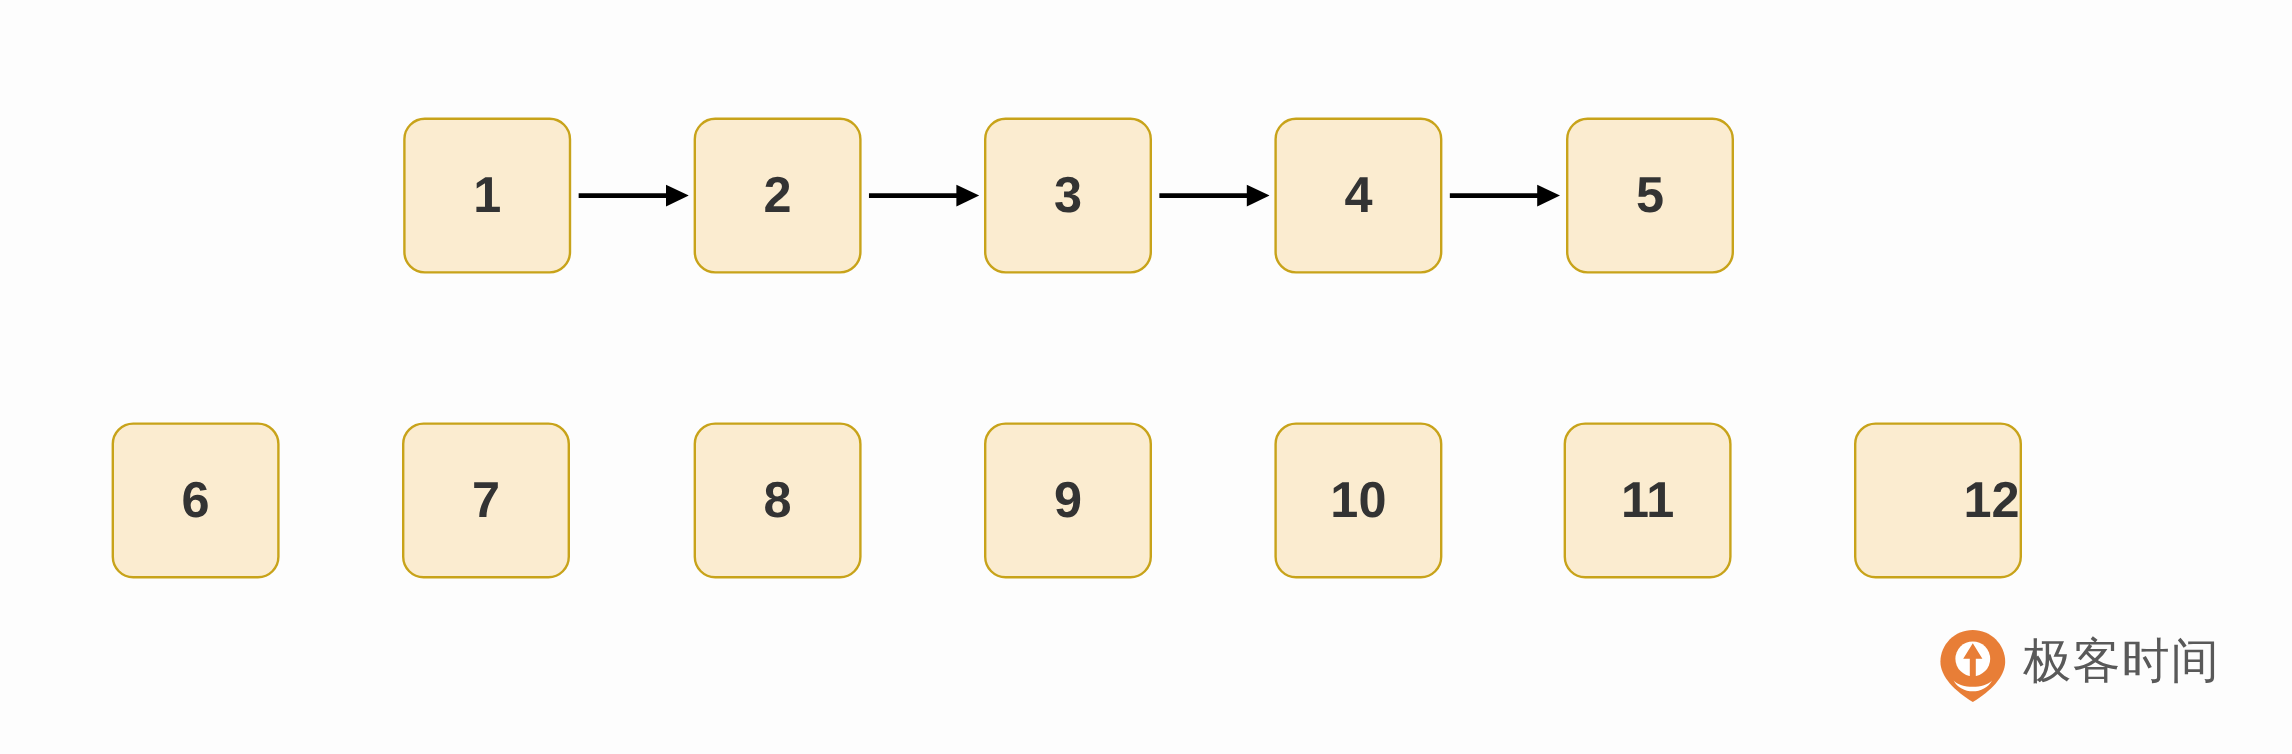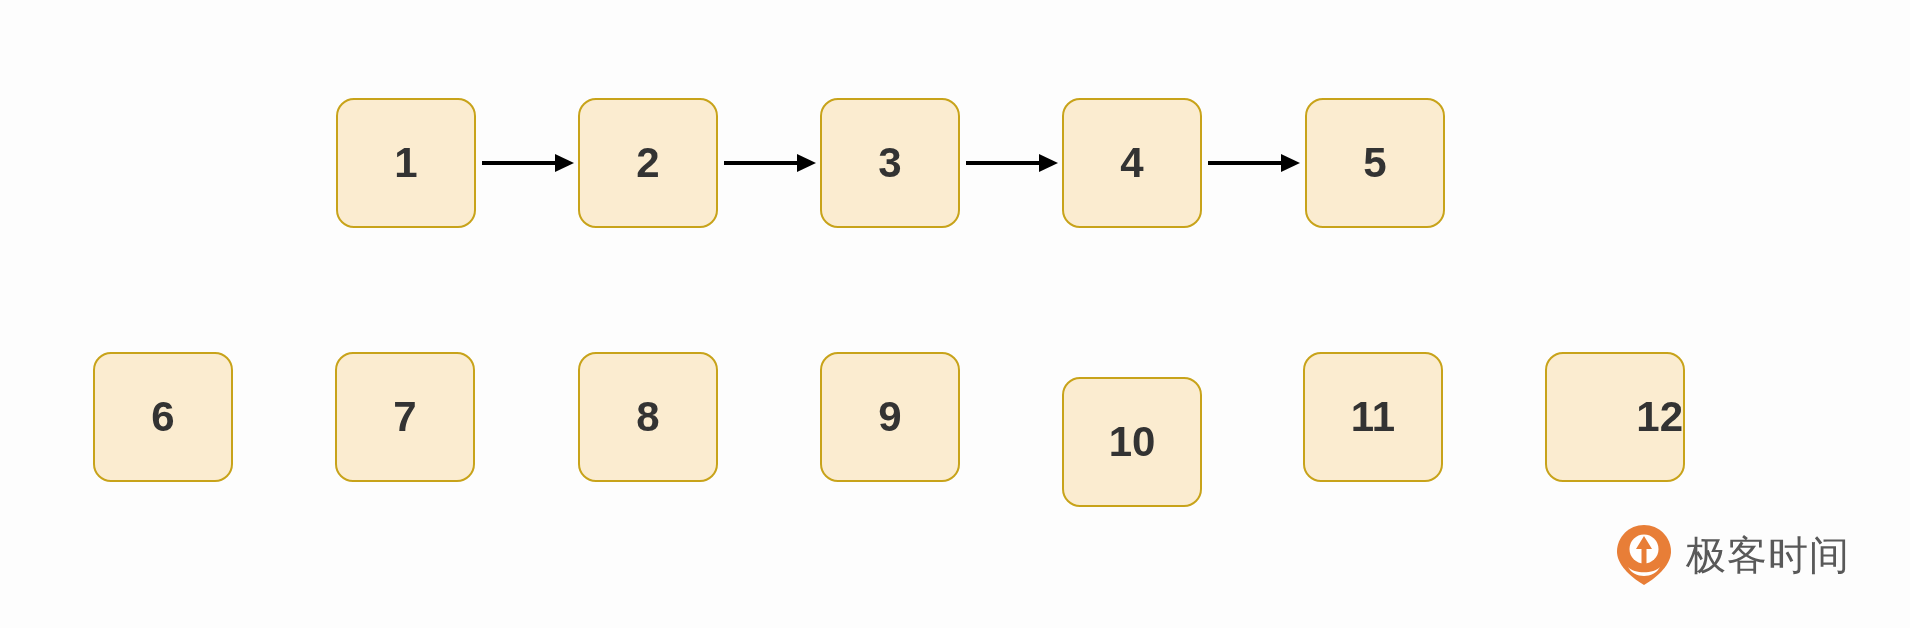--- a/index.html
+++ b/index.html
@@ -57,21 +57,21 @@
     display: flex;
     align-items: center;
     gap: 14px;
   }
   #logo-mark {
     display: block;
     width: 56px;
     height: 62px;
   }
   #logo-text {
-    font-family: Liberation Sans, sans-serif;
+    font-family: Liberation Mono, monospace;
     font-size: 40px;
     font-weight: 500;
     color: #595959;
     letter-spacing: 1px;
     line-height: 1;
     white-space: nowrap;
   }
 </style>
 </head>
 <body>
@@ -115,21 +115,21 @@
       </div>
       <div class="node" style="left: 335px; top: 352px;">
         <span class="node-label">7</span>
       </div>
       <div class="node" style="left: 578px; top: 352px;">
         <span class="node-label">8</span>
       </div>
       <div class="node" style="left: 820px; top: 352px;">
         <span class="node-label">9</span>
       </div>
-      <div class="node" style="left: 1062px; top: 352px; margin-top: 25px;">
+      <div class="node" style="left: 1062px; top: 352px;">
         <span class="node-label">10</span>
       </div>
       <div class="node" style="left: 1303px; top: 352px;">
         <span class="node-label">11</span>
       </div>
       <div class="node" style="left: 1545px; top: 352px; justify-content: flex-end;">
         <span class="node-label">12</span>
       </div>
     </div>
 

